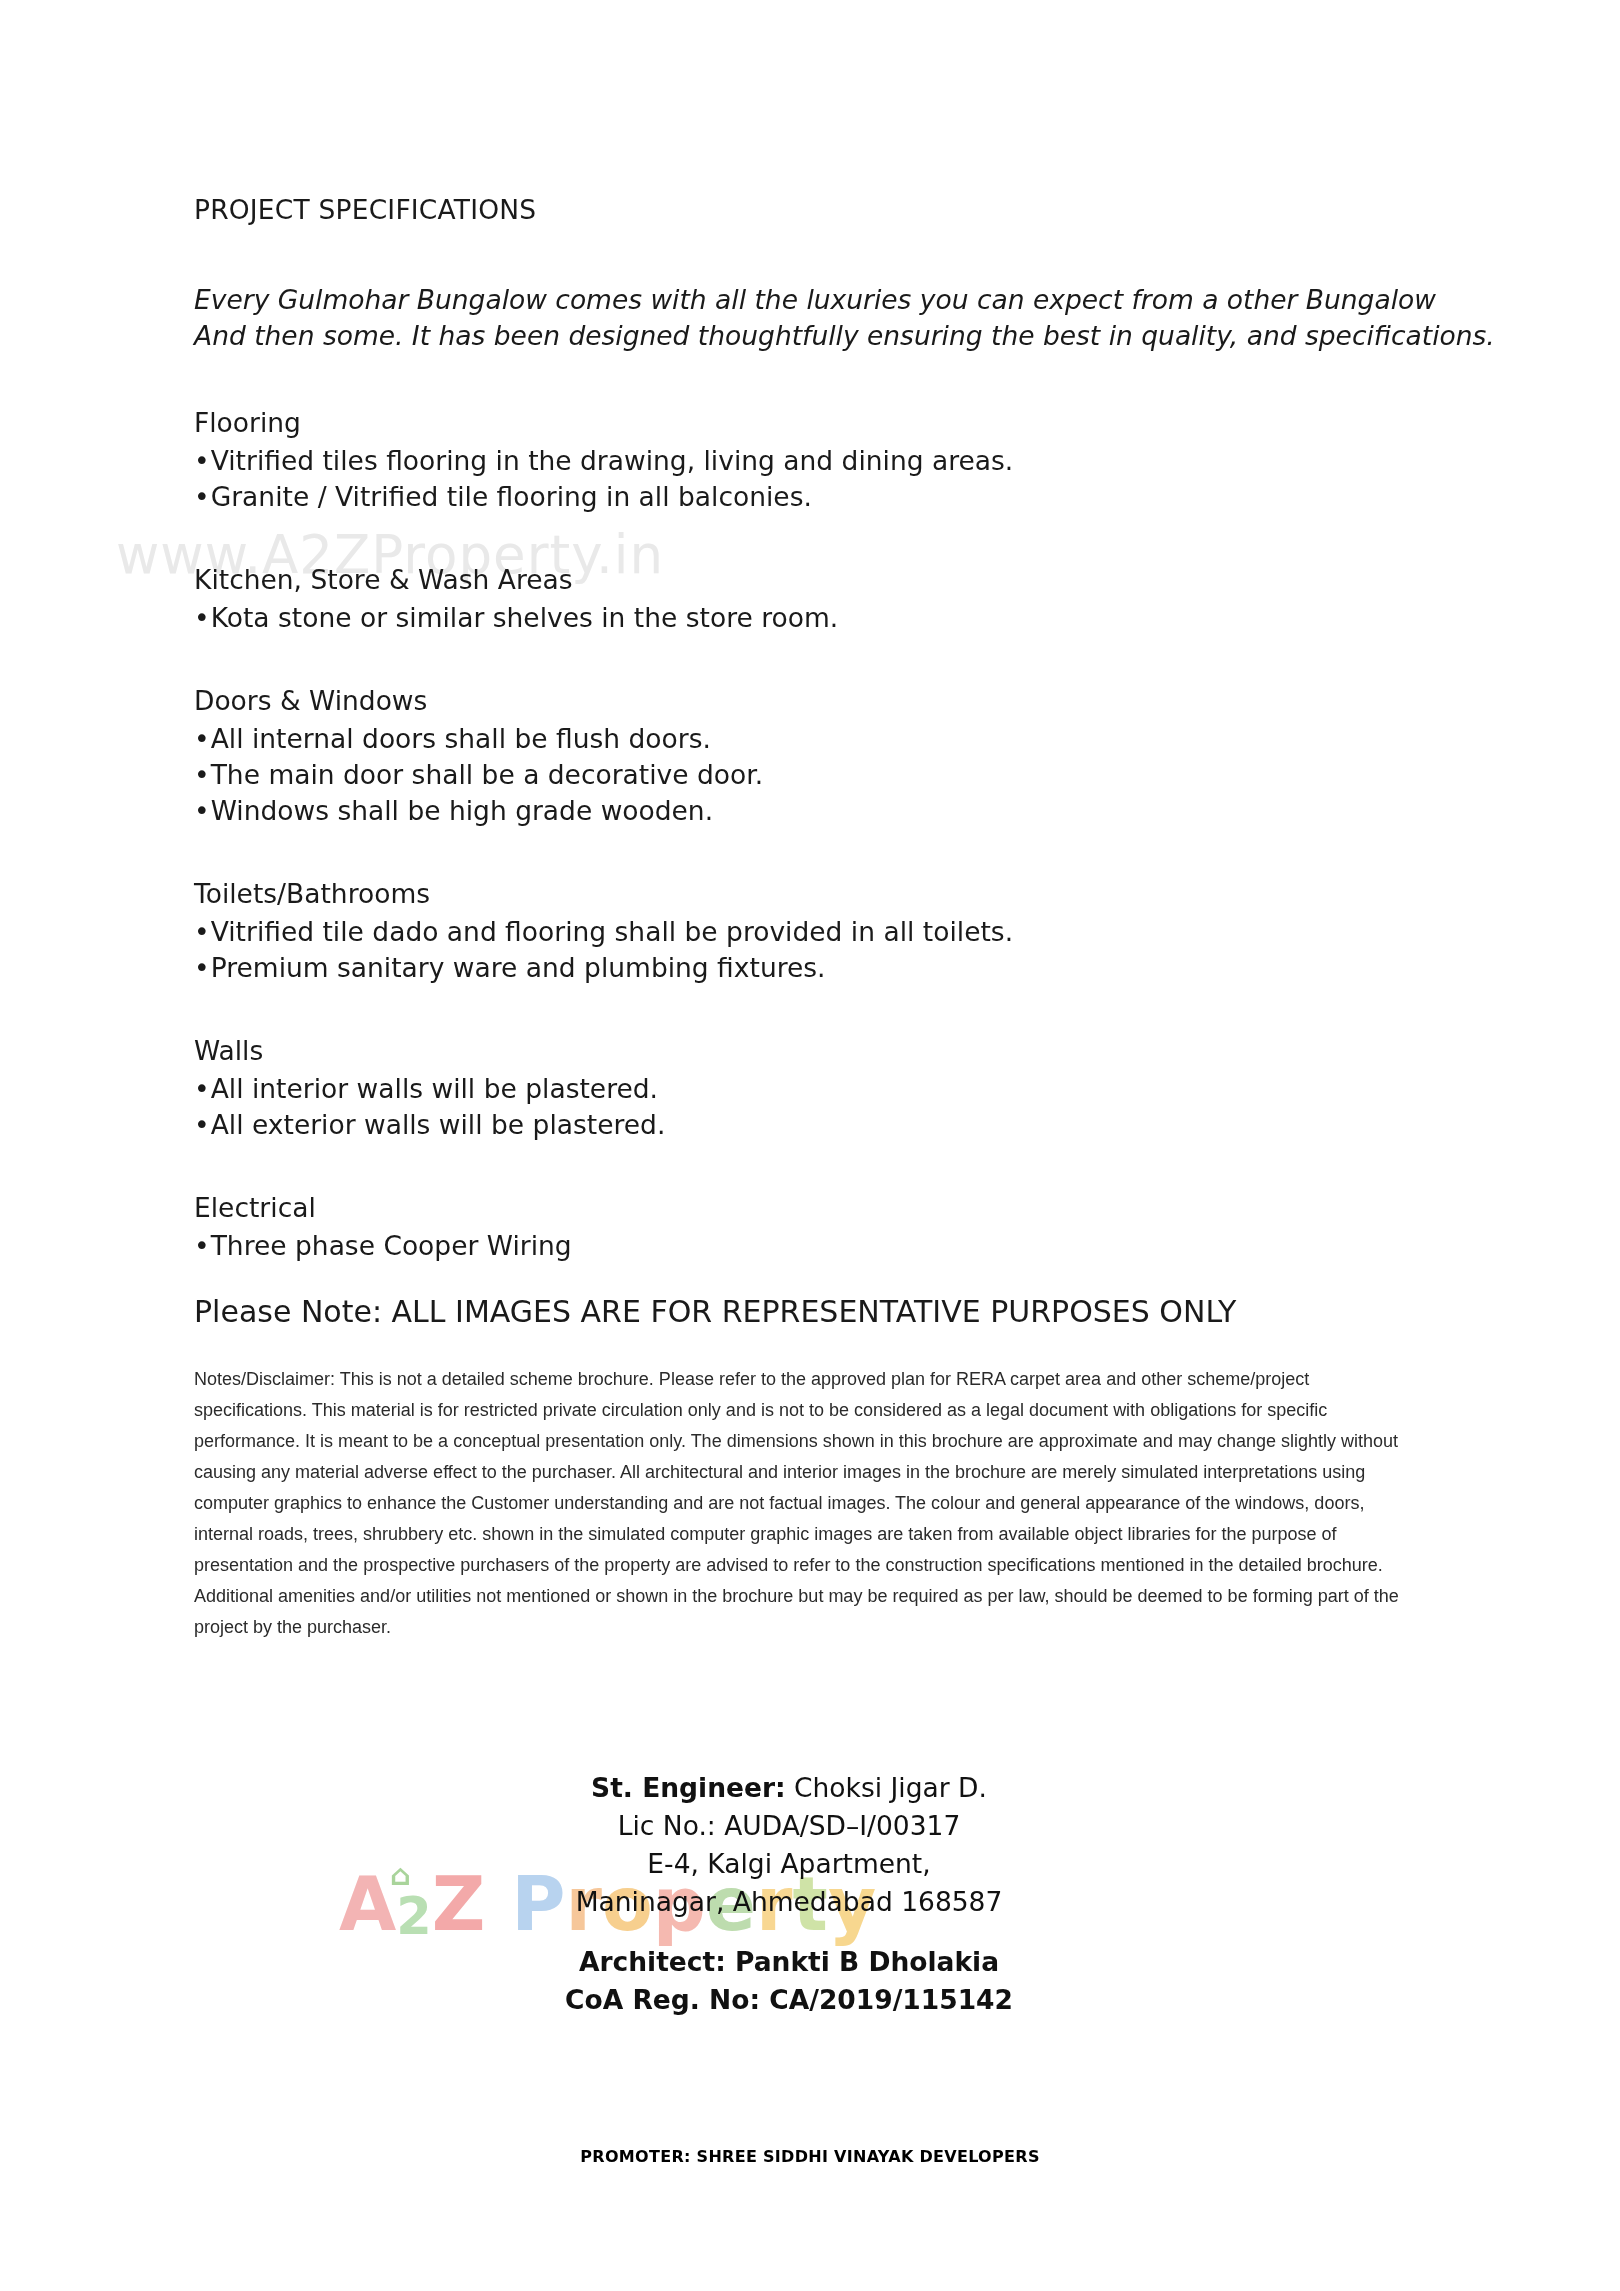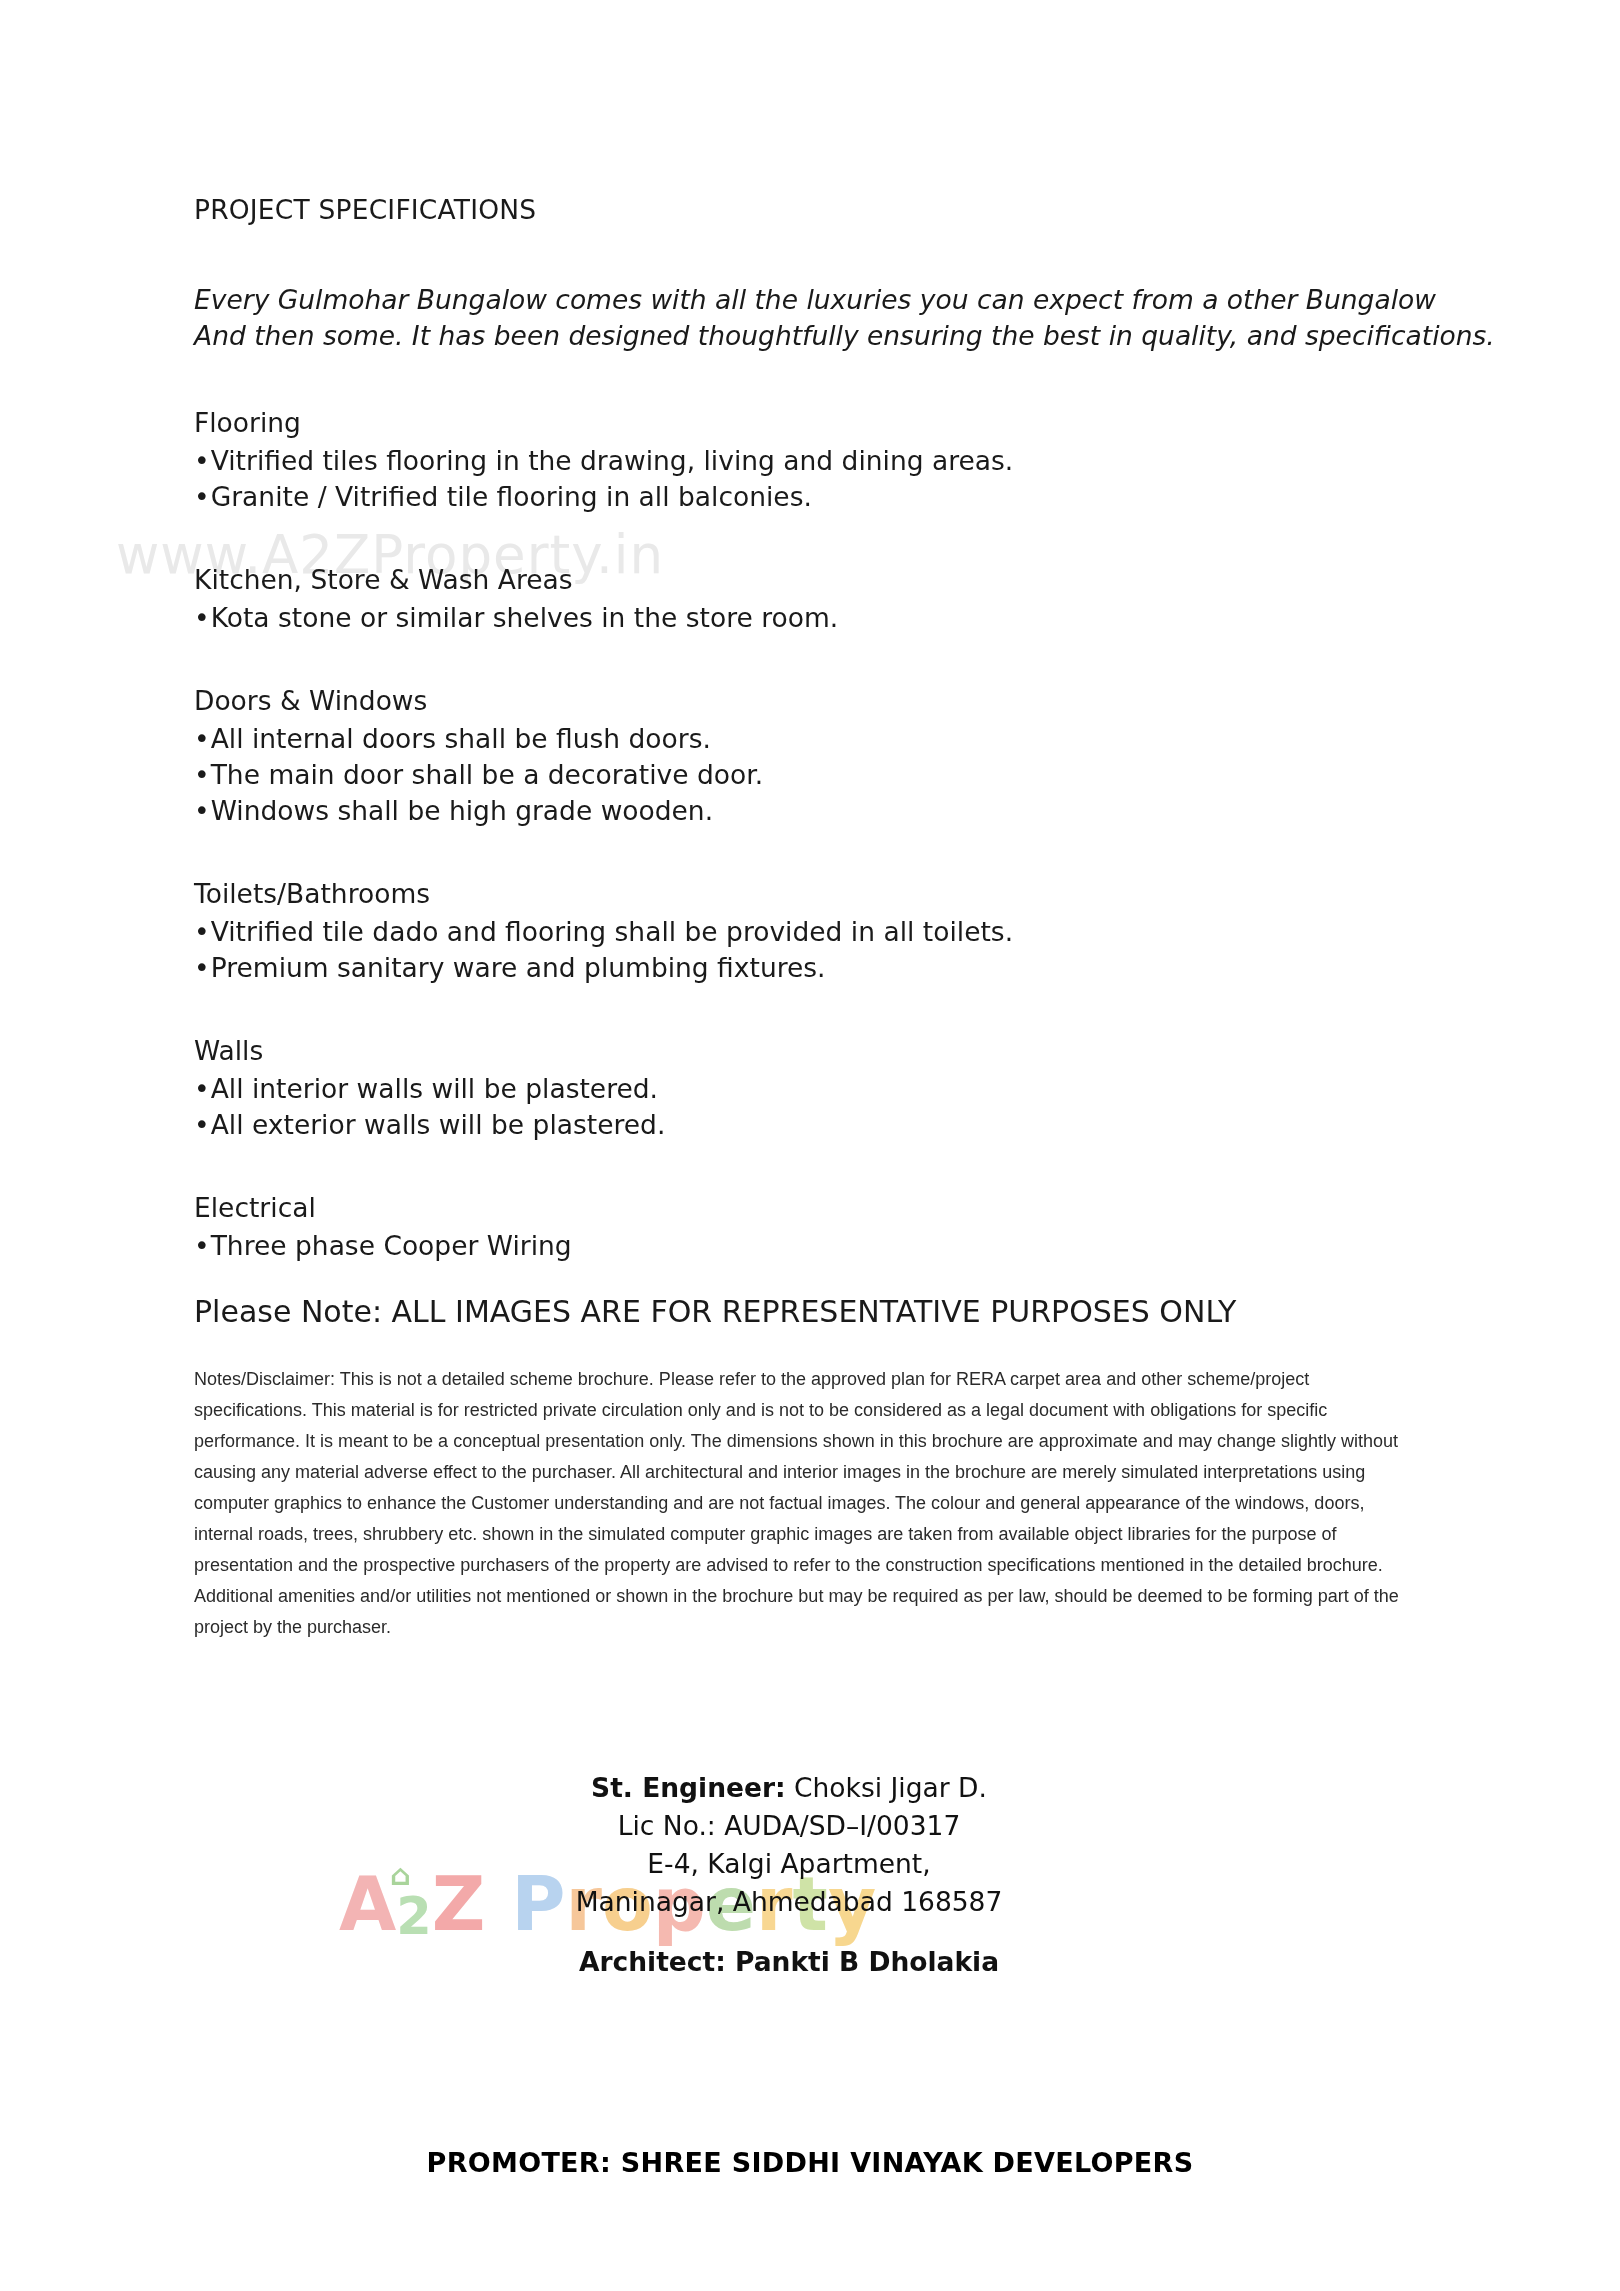--- a/index.html
+++ b/index.html
@@ -165,21 +165,21 @@
     line-height: 38px;
   }
 
   .promoter {
     position: absolute;
     left: 0;
     top: 2147px;
     width: 1620px;
     text-align: center;
     font-family: "DejaVu Sans", sans-serif;
-    font-size: 27px;
+    font-size: 16px;
     font-weight: 700;
     letter-spacing: 0.3px;
     color: #000000;
   }
 </style>
 </head>
 <body>
 
 <div class="page">
 
@@ -253,19 +253,20 @@
 
     <div class="disclaimer">Notes/Disclaimer: This is not a detailed scheme brochure. Please refer to the approved plan for RERA carpet area and other scheme/project specifications. This material is for restricted private circulation only and is not to be considered as a legal document with obligations for specific performance. It is meant to be a conceptual presentation only. The dimensions shown in this brochure are approximate and may change slightly without causing any material adverse effect to the purchaser. All architectural and interior images in the brochure are merely simulated interpretations using computer graphics to enhance the Customer understanding and are not factual images. The colour and general appearance of the windows, doors, internal roads, trees, shrubbery etc. shown in the simulated computer graphic images are taken from available object libraries for the purpose of presentation and the prospective purchasers of the property are advised to refer to the construction specifications mentioned in the detailed brochure. Additional amenities and/or utilities not mentioned or shown in the brochure but may be required as per law, should be deemed to be forming part of the project by the purchaser.</div>
 
     <div class="signature">
       <div><span class="bold">St. Engineer:</span><span> Choksi Jigar D.</span></div>
       <div>Lic No.: AUDA/SD–I/00317</div>
       <div>E-4, Kalgi Apartment,</div>
       <div>Maninagar, Ahmedabad 168587</div>
       <div class="sig-gap"></div>
       <div class="sig-strong">Architect: Pankti B Dholakia</div>
+      <div class="sig-strong">CoA Reg. No: CA/2019/115142</div>
     </div>
 
     <div class="promoter">PROMOTER: SHREE SIDDHI VINAYAK DEVELOPERS</div>
 
   </div>
 </div>
 
 
 </body></html>

